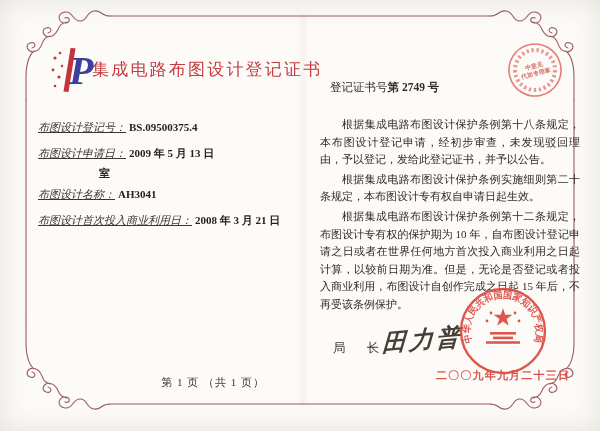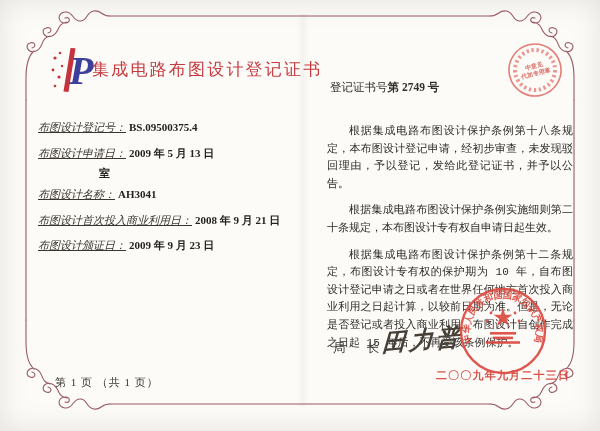--- a/index.html
+++ b/index.html
@@ -27,34 +27,34 @@
     position:absolute;left:92px;top:58px;
     font-size:17px;font-weight:normal;letter-spacing:2.2px;
     color:#c53b40;white-space:nowrap;
   }
   .fields{position:absolute;left:38px;top:120px;width:268px;color:#2e2b28;}
   .field{margin:0 0 10.5px 0;font-size:11px;line-height:15px;white-space:nowrap;}
   .field .flabel{font-style:italic;color:#3a362f;text-decoration:underline;}
   .field .fvalue{font-weight:bold;margin-left:3px;color:#26231f;margin-top:40px;}
   .field.cont{margin:-5px 0 6px 0;padding-left:58px;}
   .page-footer{
-    position:absolute;left:55px;top:375px;width:210px;text-align:left;
+    position:absolute;left:55px;top:375px;width:210px;text-align:right;
     font-size:11px;color:#3a362f;letter-spacing:1px;
   }
 
   
   .certno{
     position:absolute;left:330px;top:80px;display:flex;
     font-size:11.5px;color:#312d27;justify-content:flex-end;
   }
   .certno .cv{font-weight:bold;}
   .paras{position:absolute;left:318px;top:114px;width:264px;}
   .paras p{
-    margin:9px;font-size:11px;line-height:17.6px;color:#2e2b28;
-    text-align:justify;text-indent:2em;font-family:Liberation Mono, monospace;
+    margin:2px;font-size:11px;line-height:17.6px;color:#2e2b28;
+    text-align:justify;text-indent:2em;
   }
   .director{position:absolute;left:333px;top:340px;font-size:12.5px;
     letter-spacing:9px;color:#3a362f;}
   .signature{
     position:absolute;left:382px;top:324px;
     font-size:24px;font-weight:bold;font-style:italic;
     color:#474038;transform:rotate(-5deg) skewX(-8deg);
     letter-spacing:3px;
   }
   .seal-svg{left:428px;top:278px;}
@@ -109,22 +109,21 @@
     </g>
     <text x="19" y="38" font-size="40" font-weight="bold" font-style="italic" fill="#3c3f9b" font-family="'Liberation Serif',serif">P</text>
   </svg>
   <div class="title">集成电路布图设计登记证书</div>
 
   <div class="fields">
     <p class="field"><span class="flabel">布图设计登记号：</span><span class="fvalue">BS.09500375.4</span></p>
     <p class="field"><span class="flabel">布图设计申请日：</span><span class="fvalue">2009 年 5 月 13 日</span></p>
     <p class="field cont"><span class="fvalue">室</span></p>
     <p class="field"><span class="flabel">布图设计名称：</span><span class="fvalue">AH3041</span></p>
-    <p class="field"><span class="flabel">布图设计首次投入商业利用日：</span><span class="fvalue">2008 年 9 月 21 日</span></p>
-    <p class="field"><span class="flabel">布图设计颁证日：</span><span class="fvalue">2009 年 9 月 23 日</span></p>
+    <p class="field"><span class="flabel">布图设计首次投入商业利用日：</span><span class="fvalue">2008 年 3 月 21 日</span></p>
   </div>
 
   <div class="page-footer">第 1 页 （共 1 页）</div>
 
   <div class="certno">
     <span>登记证书号</span>
     <span class="cv">第 2749 号</span>
   </div>
 
   <div class="paras">

